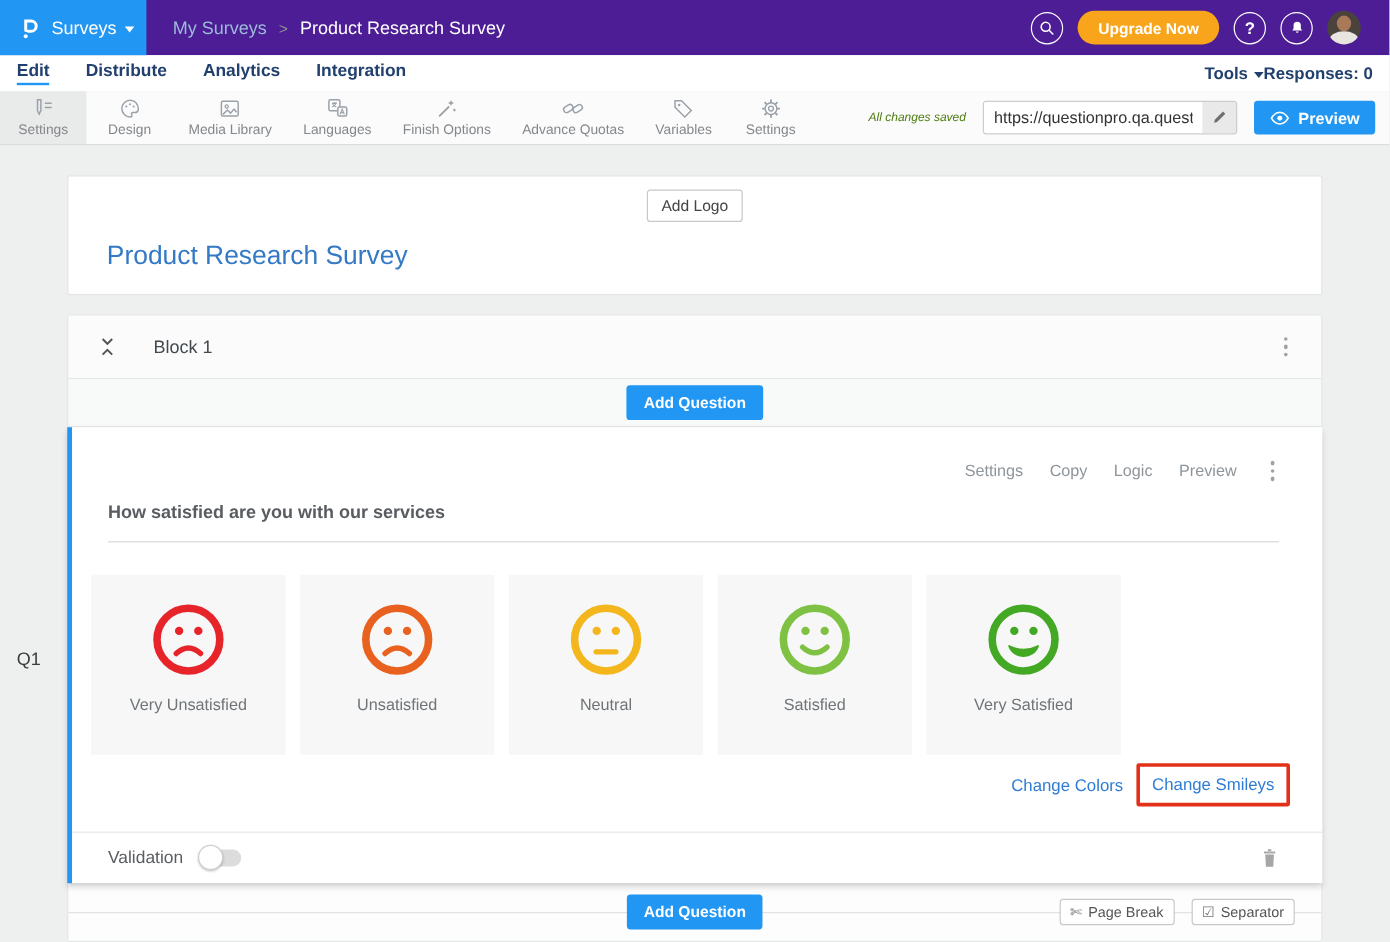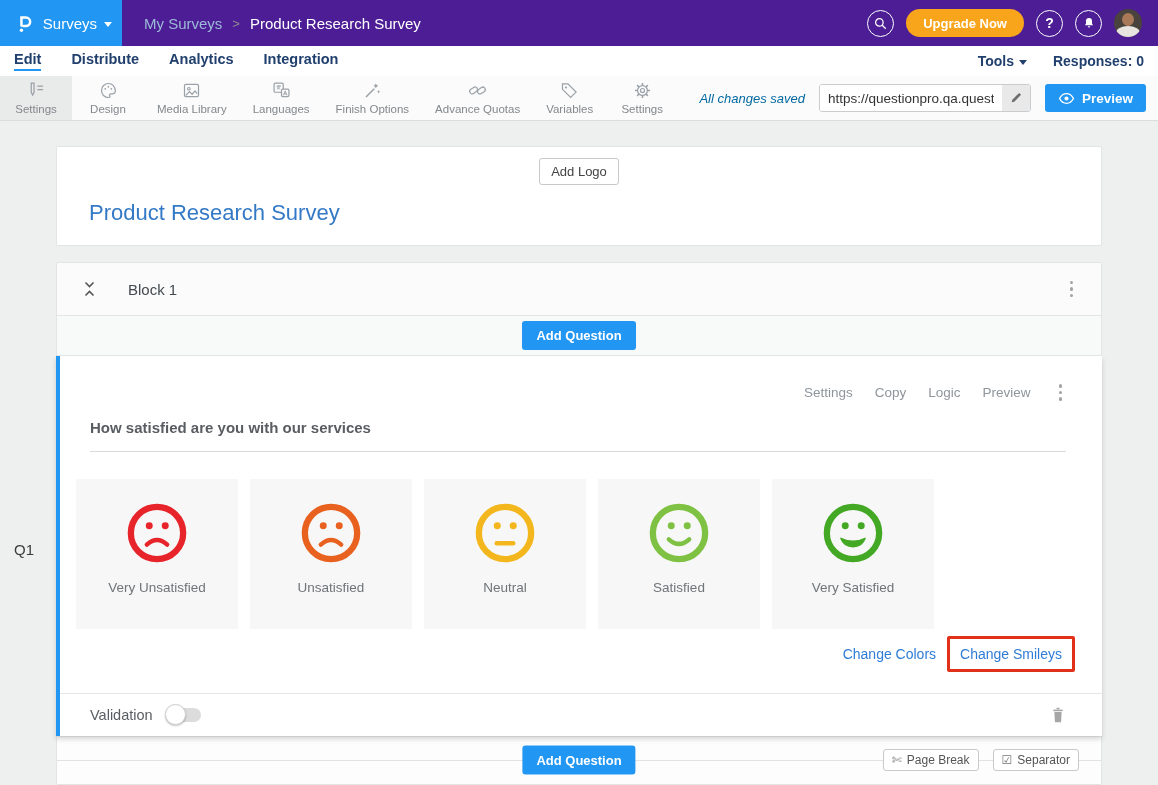--- a/index.html
+++ b/index.html
@@ -15,54 +15,54 @@
   .topbar { height:46px; background:#4c1d95; display:flex; align-items:center; }
   .brand { width:122px; height:46px; background:#2196f3; display:flex; align-items:center;
            gap:7px; padding:0 10px 0 14px; cursor:pointer; flex:none; }
   .brand-label { color:#fff; font-size:15px; }
   .caret-down { width:0; height:0; border-left:4.5px solid transparent; border-right:4.5px solid transparent;
                 border-top:5px solid #fff; display:inline-block; margin-top:2px; }
   .crumbs { display:flex; align-items:center; gap:10px; margin-left:22px; font-size:15px; }
   .crumb-parent { color:#9dbbd8; cursor:pointer; text-decoration:none; }
   .crumb-sep { color:#8f8f8f; font-size:13px; }
   .crumb-current { color:#fff; }
-  .topbar-right { margin-left:auto; display:flex; align-items:center; gap:12px; padding-right:16px; }
+  .topbar-right { margin-left:auto; display:flex; align-items:center; gap:12px; padding-right:24px; }
   .circle-btn { width:27px; height:27px; border-radius:50%; border:1.5px solid #fff; display:flex;
                 align-items:center; justify-content:center; cursor:pointer; color:#fff;
                 font-size:14px; font-weight:bold; background:transparent; flex:none; }
   .upgrade-btn { height:28px; border:none; border-radius:14px; background:#f9a51b; color:#fff;
                  font-weight:bold; font-size:13px; padding:0 17px; cursor:pointer;
                  font-family:inherit; }
   .avatar { width:28px; height:28px; border-radius:50%; overflow:hidden; cursor:pointer; flex:none;
             background:#4a423c; position:relative; }
   .avatar .face { position:absolute; left:8px; top:4px; width:12px; height:13px; border-radius:50%; background:#a9795a; }
   .avatar .body { position:absolute; left:2px; top:17px; width:24px; height:14px; border-radius:50% 50% 0 0; background:#e8e4df; }
 
   
   .subnav { height:30px; background:#fff; display:flex; align-items:center; padding:0 14px; }
   .tabs { display:flex; gap:30px; align-items:center; }
   .tab { font-size:14.5px; font-weight:bold; color:#21406e; cursor:pointer; text-decoration:none;
          padding-bottom:2px; border-bottom:2px solid transparent; }
   .tab.active { border-bottom-color:#2196f3; }
-  .subnav-right { margin-left:auto; display:flex; align-items:center; gap:26px; font-size:14px;
+  .subnav-right { margin-left:auto; display:flex; align-items:center; font-size:14px;
                   font-weight:bold; color:#21406e; }
   .tools-menu { cursor:pointer; display:flex; align-items:center; gap:5px; }
   .caret-navy { width:0; height:0; border-left:4px solid transparent; border-right:4px solid transparent;
                 border-top:5px solid #21406e; display:inline-block; margin-top:2px; }
 
   
   .toolbar { height:45px; background:#fbfbfb; border-bottom:1px solid #dcdcdc; display:flex; align-items:stretch; }
   .tool-items { display:flex; align-items:stretch; }
   .tool-item { display:flex; flex-direction:column; align-items:center; justify-content:center;
                padding:3px 13px 4px; cursor:pointer; color:#8d9297; min-width:72px; }
   .tool-item.active { background:#e9eaea; }
   .tool-item svg { width:21px; height:21px; stroke:#9aa1a8; }
   .tool-item .tool-label { font-size:11.5px; margin-top:2px; color:#84888c; white-space:nowrap; }
   .toolbar-right { margin-left:auto; display:flex; align-items:center; gap:14px; padding-right:12px; }
-  .saved-text { font-style:italic; font-size:13px; color:#0369a1; }
+  .saved-text { font-style:italic; font-size:10px; color:#4d7c0f; }
   .urlbox { display:flex; align-items:stretch; height:28px; border:1px solid #c9cdd0; border-radius:3px;
             overflow:hidden; background:#fff; }
   .urlbox input { border:none; outline:none; width:182px; padding:0 8px; font-size:13.5px; color:#333;
                   font-family:inherit; background:#fff; }
   .url-edit { width:28px; background:#e9e9e9; display:flex; align-items:center; justify-content:center; cursor:pointer; }
   .preview-btn { height:28px; background:#2196f3; border:none; border-radius:3px; color:#fff;
                  font-size:13.5px; font-weight:bold; display:flex; align-items:center; gap:7px;
                  padding:0 13px; cursor:pointer; font-family:inherit; }
 
   

